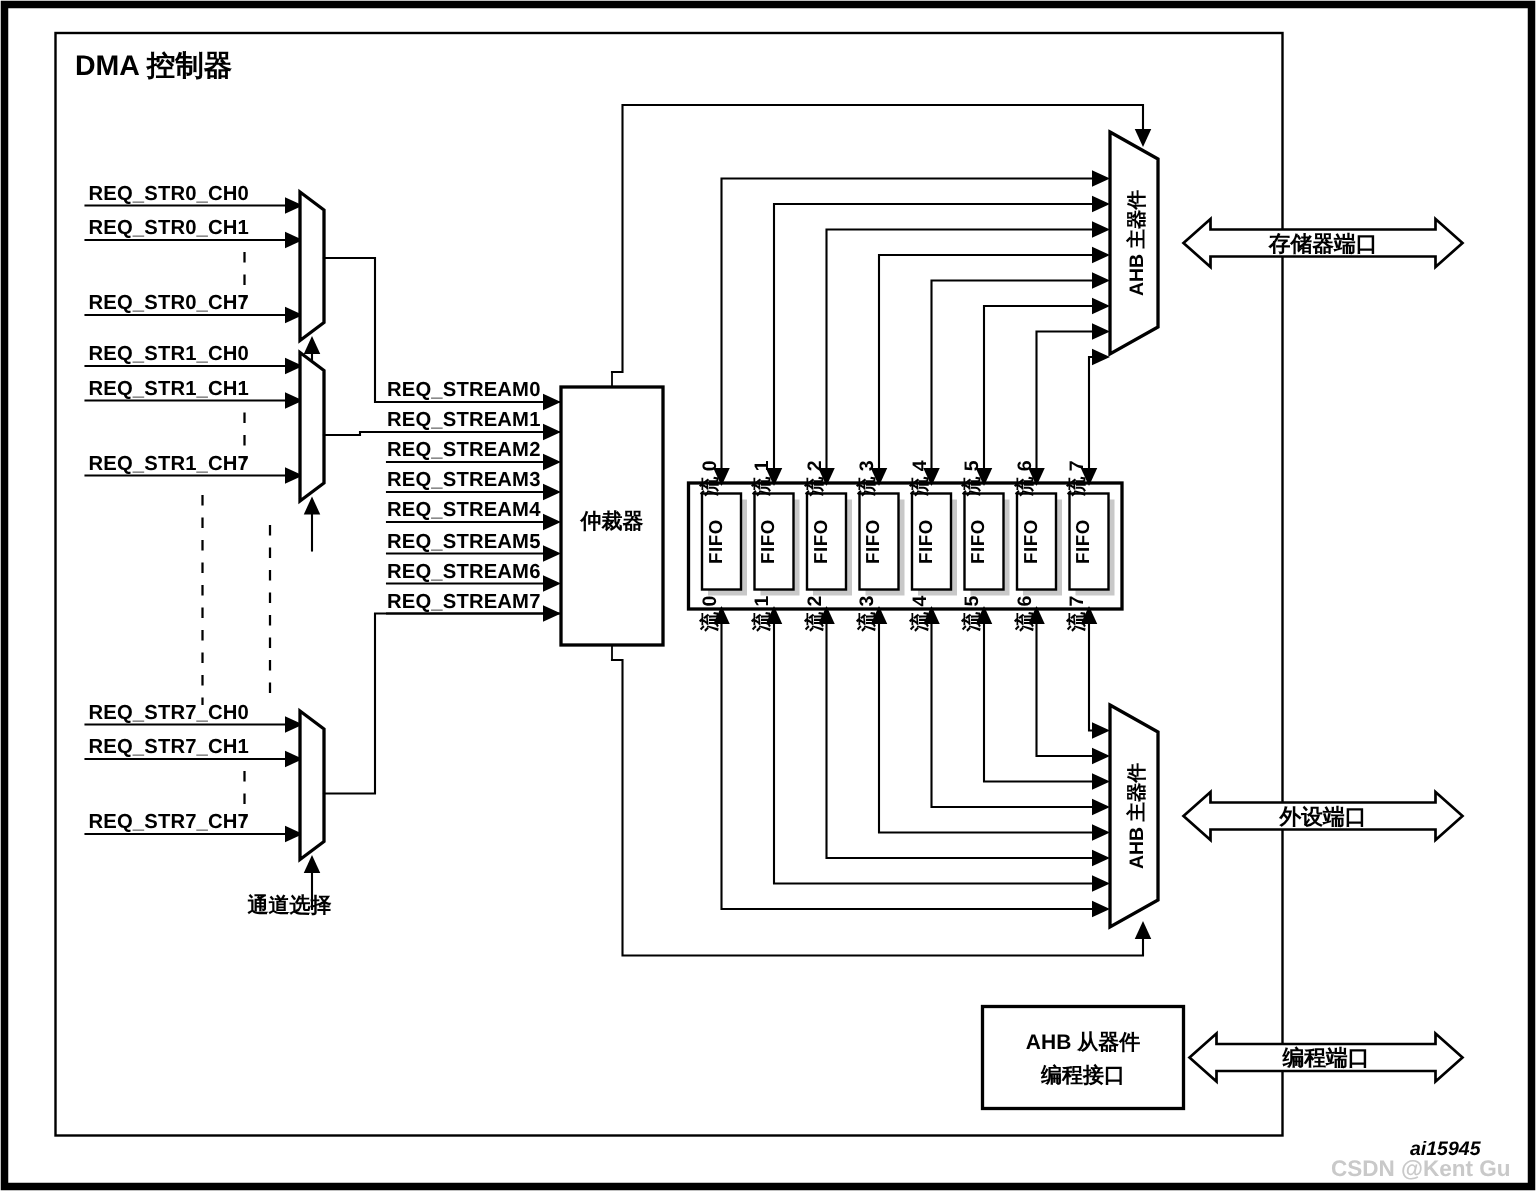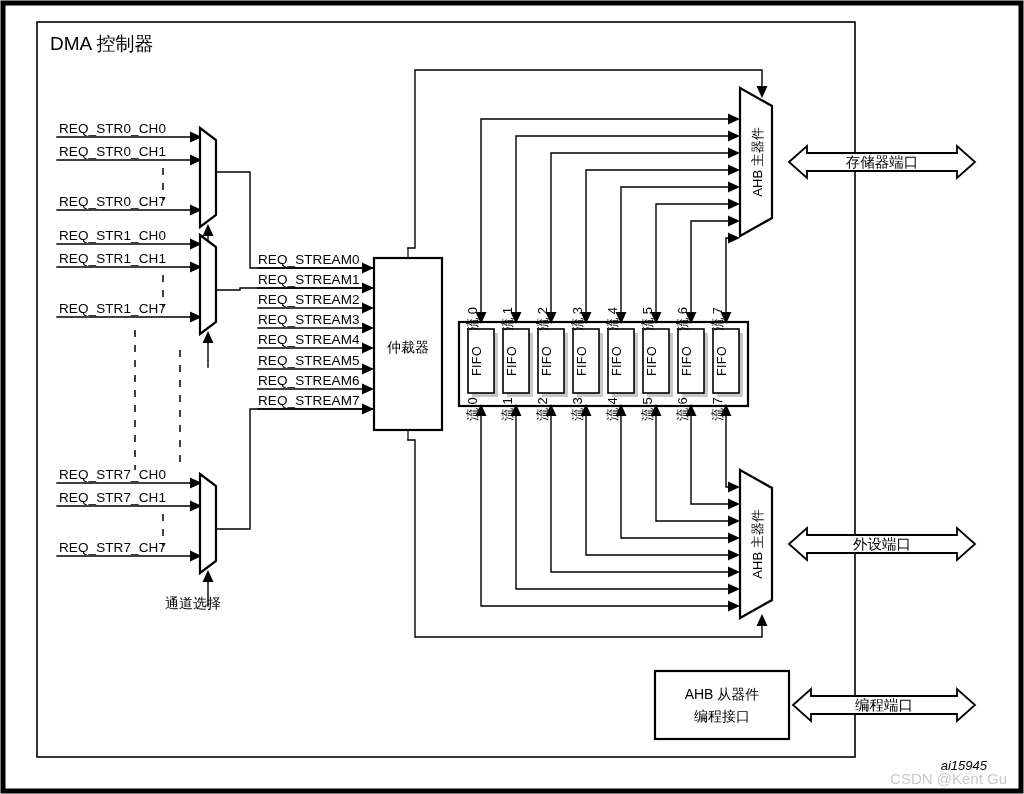--- a/index.html
+++ b/index.html
@@ -12,20 +12,21 @@
     width: 1024px;
     height: 794px;
     font-family: "Liberation Sans", "DejaVu Sans", sans-serif;
     overflow: hidden;
   }
   #stage {
     position: relative;
     width: 1024px;
     height: 794px;
     background: #ffffff;
+    font-weight: bold;
   }
   #diagram {
     position: absolute;
     left: 0;
     top: 0;
     width: 1024px;
     height: 794px;
     display: block;
   }
   .page-border {

